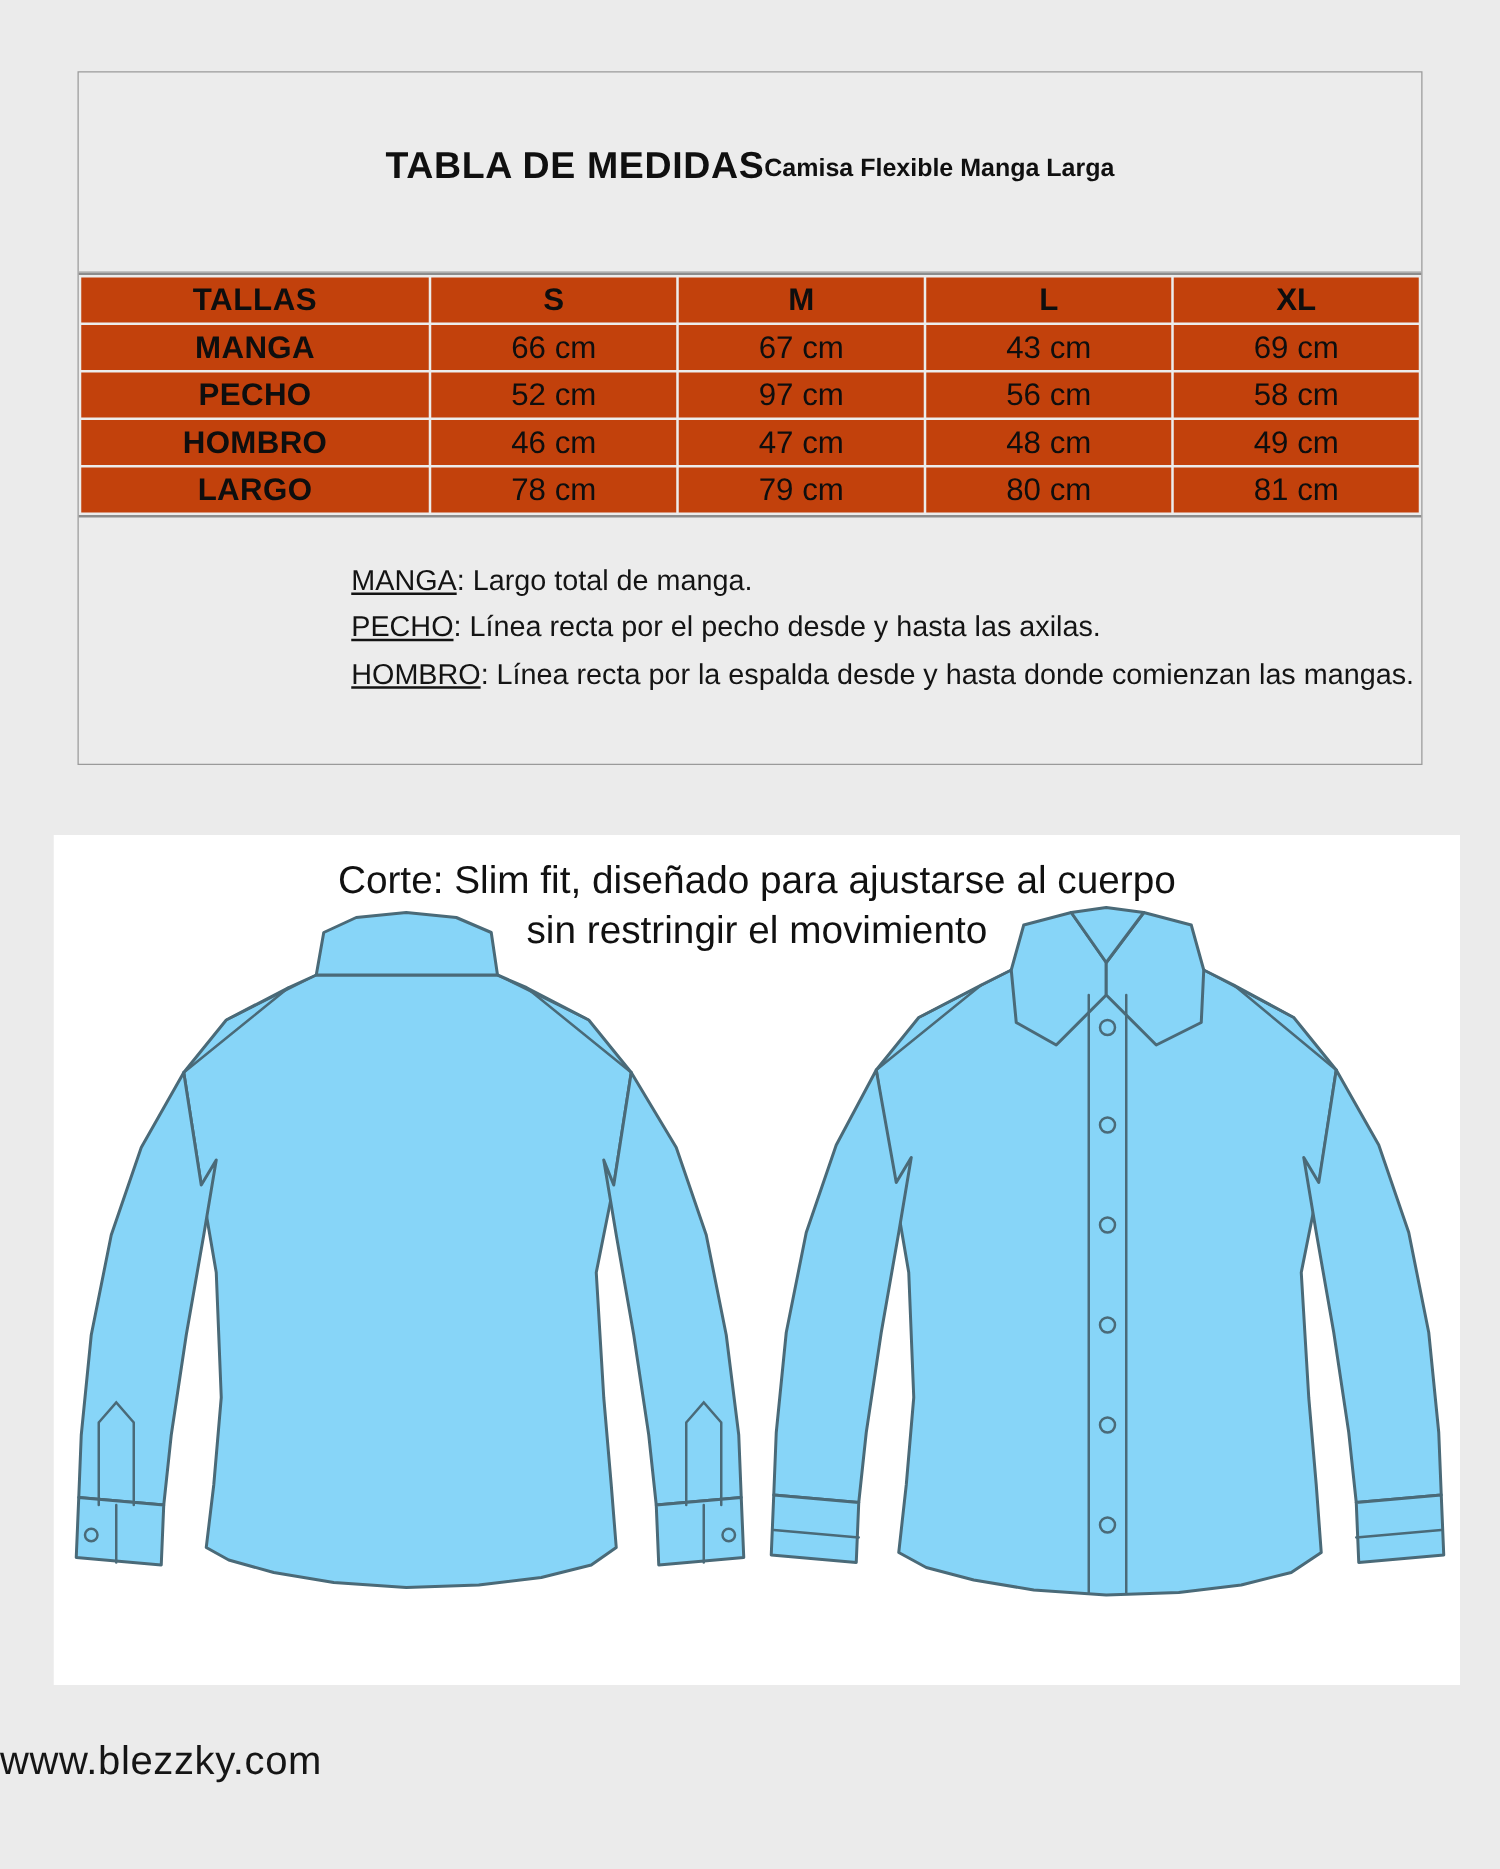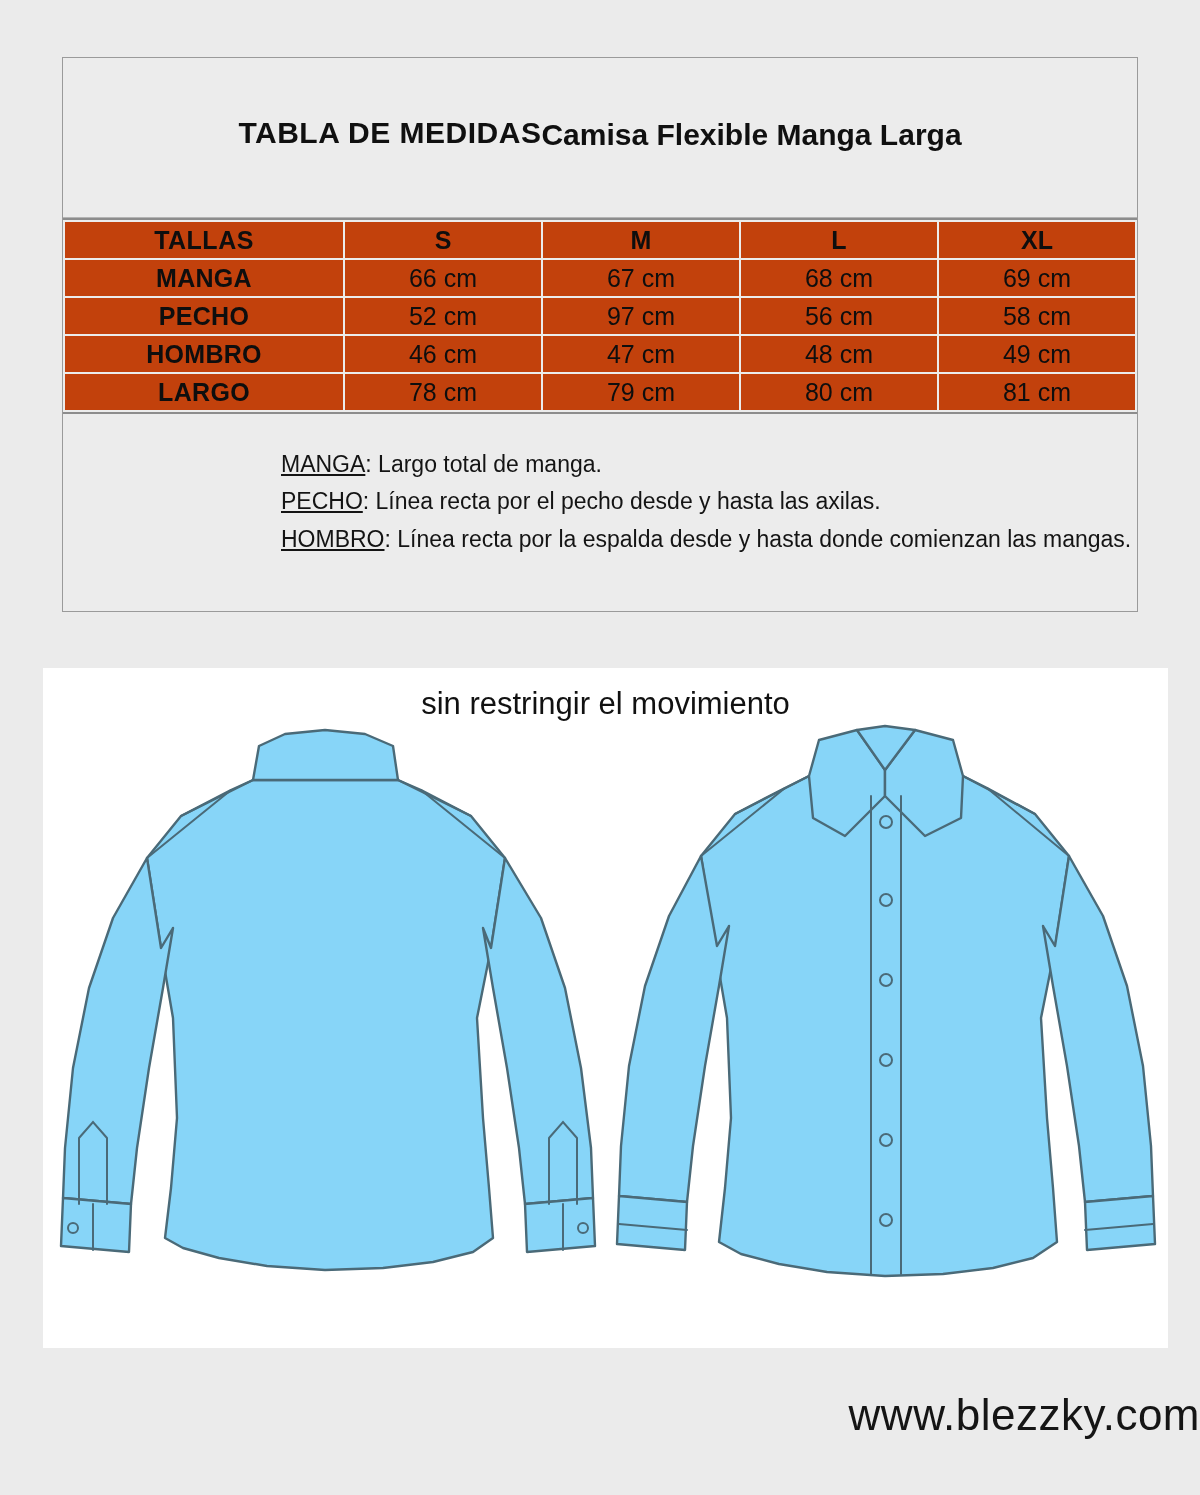--- a/index.html
+++ b/index.html
@@ -38,21 +38,21 @@
     padding-bottom: 8px;
   }
   #title-main {
     font-size: 30px;
     font-weight: bold;
     color: #101010;
     letter-spacing: 0.5px;
     line-height: 1.35;
   }
   #title-sub {
-    font-size: 30px;
+    font-size: 20px;
     font-weight: bold;
     color: #101010;
     line-height: 1.35;
     margin-top: 4px;
   }
 
   table.size-table {
     border-collapse: separate;
     border-spacing: 2px 2px;
     width: 100%;
@@ -154,22 +154,22 @@
   }
   #shirt-back-wrap { left: 10px; }
   #shirt-front-wrap { left: 570px; }
 
   
   #footer {
     position: absolute;
     left: 0;
     top: 1390px;
     width: 1200px;
-    text-align: right;
-    font-size: 44px;
+    text-align: left;
+    font-size: 32px;
     color: #151515;
     letter-spacing: 0.5px;
   }
 </style>
 </head>
 <body>
 
 <div id="measure-panel">
 
   <div id="title-block">
@@ -186,21 +186,21 @@
           <td class="hdr-tallas col-first">TALLAS</td>
           <td class="hdr-size">S</td>
           <td class="hdr-size">M</td>
           <td class="hdr-size">L</td>
           <td class="hdr-size">XL</td>
         </tr>
         <tr>
           <td class="row-label col-first">MANGA</td>
           <td class="value-cell">66 cm</td>
           <td class="value-cell">67 cm</td>
-          <td class="value-cell">68 cm</td>
+          <td class="value-cell">43 cm</td>
           <td class="value-cell">69 cm</td>
         </tr>
         <tr>
           <td class="row-label col-first">PECHO</td>
           <td class="value-cell">52 cm</td>
           <td class="value-cell">97 cm</td>
           <td class="value-cell">56 cm</td>
           <td class="value-cell">58 cm</td>
         </tr>
         <tr>
@@ -225,20 +225,21 @@
 
   <div id="notes-block">
     <div class="note-line"><span class="note-key">MANGA</span><span>: Largo total de manga.</span></div>
     <div class="note-line"><span class="note-key">PECHO</span><span>: Línea recta por el pecho desde y hasta las axilas.</span></div>
     <div class="note-line"><span class="note-key">HOMBRO</span><span>: Línea recta por la espalda desde y hasta donde comienzan las mangas.</span></div>
   </div>
 </div>
 
 <div id="illus-panel">
   <div id="corte-text">
+    <div>Corte: Slim fit, diseñado para ajustarse al cuerpo</div>
     <div>sin restringir el movimiento</div>
   </div>
 
   <div id="shirts-row">
 
     <div id="shirt-back-wrap" class="shirt-svg">
       <svg width="545" height="600" viewBox="0 0 545 600" xmlns="http://www.w3.org/2000/svg">
         <g fill="#87d5f8" stroke="#4a6a78" stroke-width="2.4" stroke-linejoin="round" stroke-linecap="round">
 
           <path d="M200 62 L345 62 L368 72 L418 98 L452 140

